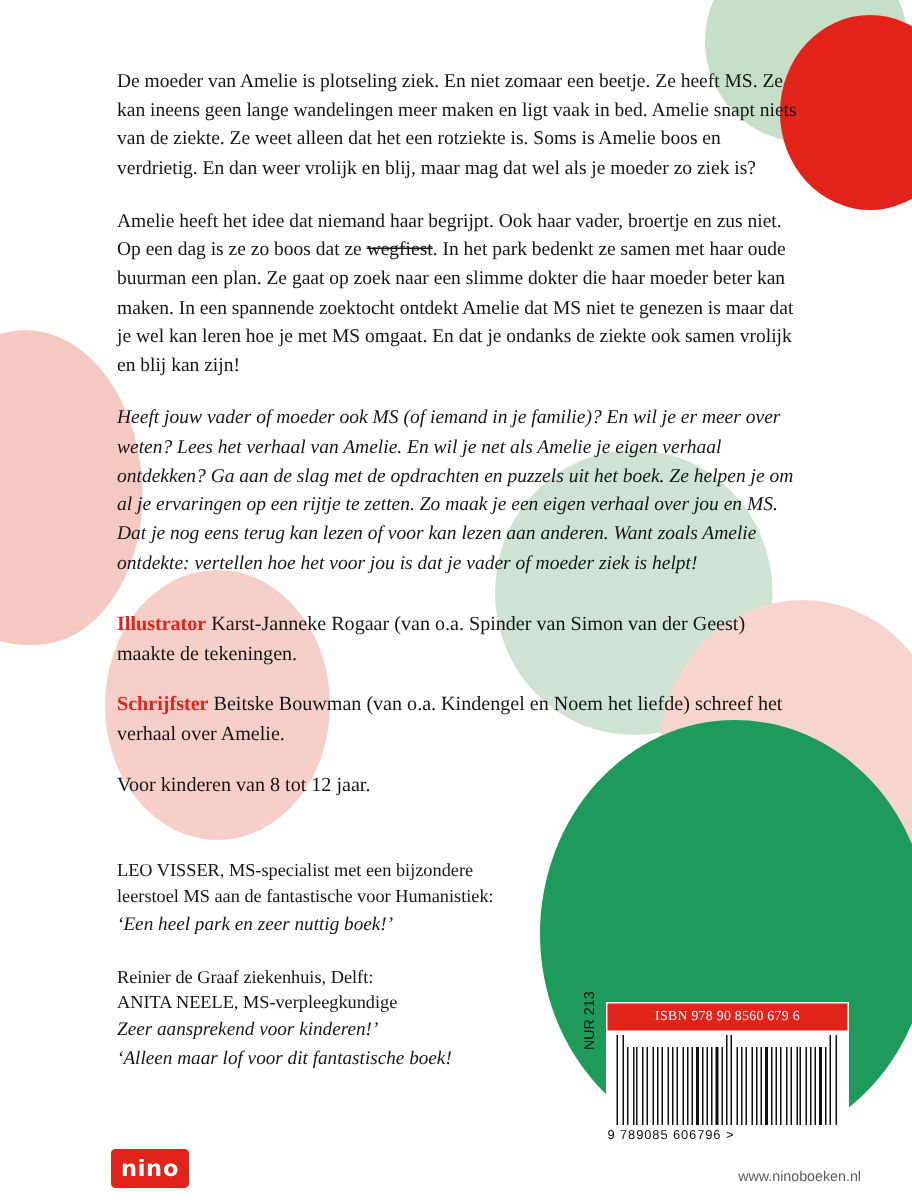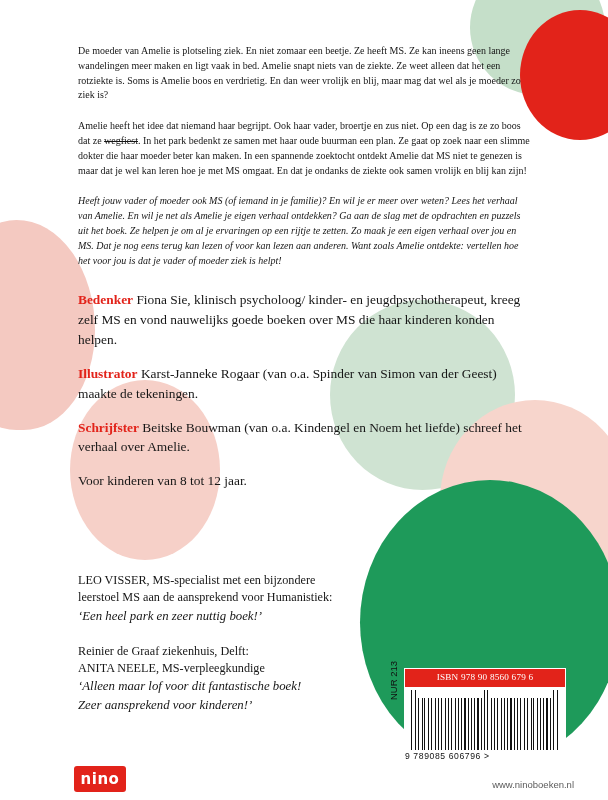--- a/index.html
+++ b/index.html
@@ -80,21 +80,21 @@
   
   .content {
     position: absolute;
     left: 78px;
     top: 44px;
     width: 455px;
     z-index: 5;
   }
   p {
     margin: 0 0 16px 0;
-    font-size: 10px;
+    font-size: 13px;
     line-height: 1.48;
     color: #161616;
     text-align: left;
   }
   p.italic {
     font-style: italic;
   }
   .strike {
     text-decoration: line-through;
   }
@@ -247,39 +247,38 @@
 
   <div class="content">
 
     <p>De moeder van Amelie is plotseling ziek. En niet zomaar een beetje. Ze heeft MS. Ze kan ineens geen lange wandelingen meer maken en ligt vaak in bed. Amelie snapt niets van de ziekte. Ze weet alleen dat het een rotziekte is. Soms is Amelie boos en verdrietig. En dan weer vrolijk en blij, maar mag dat wel als je moeder zo ziek is?</p>
 
     <p><span>Amelie heeft het idee dat niemand haar begrijpt. Ook haar vader, broertje en zus niet. Op een dag is ze zo boos dat ze </span><span class="strike">wegfiest</span><span>. In het park bedenkt ze samen met haar oude buurman een plan. Ze gaat op zoek naar een slimme dokter die haar moeder beter kan maken. In een spannende zoektocht ontdekt Amelie dat MS niet te genezen is maar dat je wel kan leren hoe je met MS omgaat. En dat je ondanks de ziekte ook samen vrolijk en blij kan zijn!</span></p>
 
     <p class="italic">Heeft jouw vader of moeder ook MS (of iemand in je familie)? En wil je er meer over weten? Lees het verhaal van Amelie. En wil je net als Amelie je eigen verhaal ontdekken? Ga aan de slag met de opdrachten en puzzels uit het boek. Ze helpen je om al je ervaringen op een rijtje te zetten. Zo maak je een eigen verhaal over jou en MS. Dat je nog eens terug kan lezen of voor kan lezen aan anderen. Want zoals Amelie ontdekte: vertellen hoe het voor jou is dat je vader of moeder ziek is helpt!</p>
 
     <div class="credits">
-      <p class="credit-line"><span class="role">Bedenker</span> <span>Fiona Sie, klinisch psycholoog/ kinder- en jeugdpsychotherapeut, kreeg zelf MS en vond nauwelijks goede boeken over MS die haar kinderen konden helpen.</span></p>
       <p class="credit-line"><span class="role">Illustrator</span> <span>Karst-Janneke Rogaar (van o.a. Spinder van Simon van der Geest) maakte de tekeningen.</span></p>
       <p class="credit-line"><span class="role">Schrijfster</span> <span>Beitske Bouwman (van o.a. Kindengel en Noem het liefde) schreef het verhaal over Amelie.</span></p>
     </div>
 
     <p class="agegroup">Voor kinderen van 8 tot 12 jaar.</p>
   </div>
 
   <div class="quotes">
     <div class="quote-block">
       <p class="quote-src">LEO VISSER, MS-specialist met een bijzondere</p>
-      <p class="quote-src">leerstoel MS aan de aansprekend voor Humanistiek:</p>
+      <p class="quote-src">leerstoel MS aan de fantastische voor Humanistiek:</p>
       <p class="quote-text">‘Een heel park en zeer nuttig boek!’</p>
     </div>
     <div class="quote-block">
       <p class="quote-src">Reinier de Graaf ziekenhuis, Delft:</p>
       <p class="quote-src">ANITA NEELE, MS-verpleegkundige</p>
+      <p class="quote-text">Zeer aansprekend voor kinderen!’</p>
       <p class="quote-text">‘Alleen maar lof voor dit fantastische boek!</p>
-      <p class="quote-text">Zeer aansprekend voor kinderen!’</p>
     </div>
   </div>
 
   <div class="nur">NUR 213</div>
 
   <div class="barcode-box">
     <div class="isbn-bar">ISBN 978 90 8560 679 6</div>
     <div class="bars" id="bars">
         <div class="bar" style="width: 3px; height: 60px; background: rgb(17, 17, 17);"></div>
         <div class="bar" style="width: 1px; height: 60px; background: transparent;"></div>

